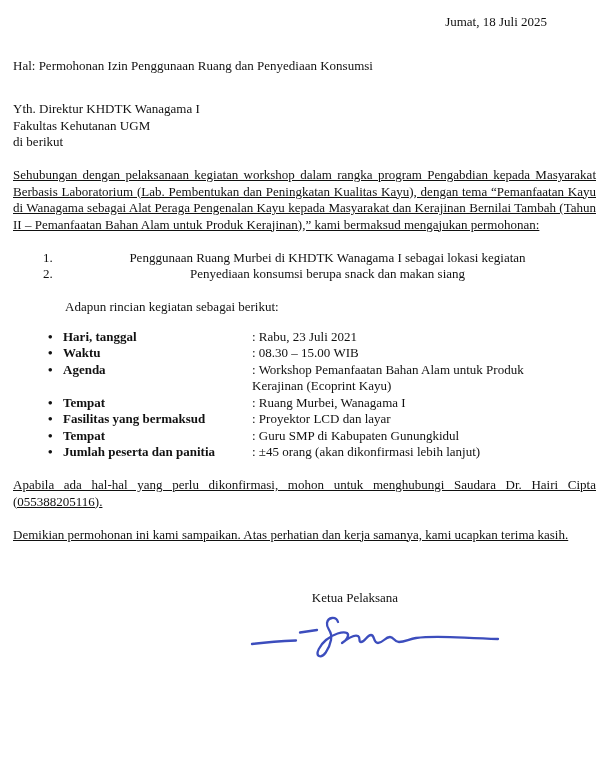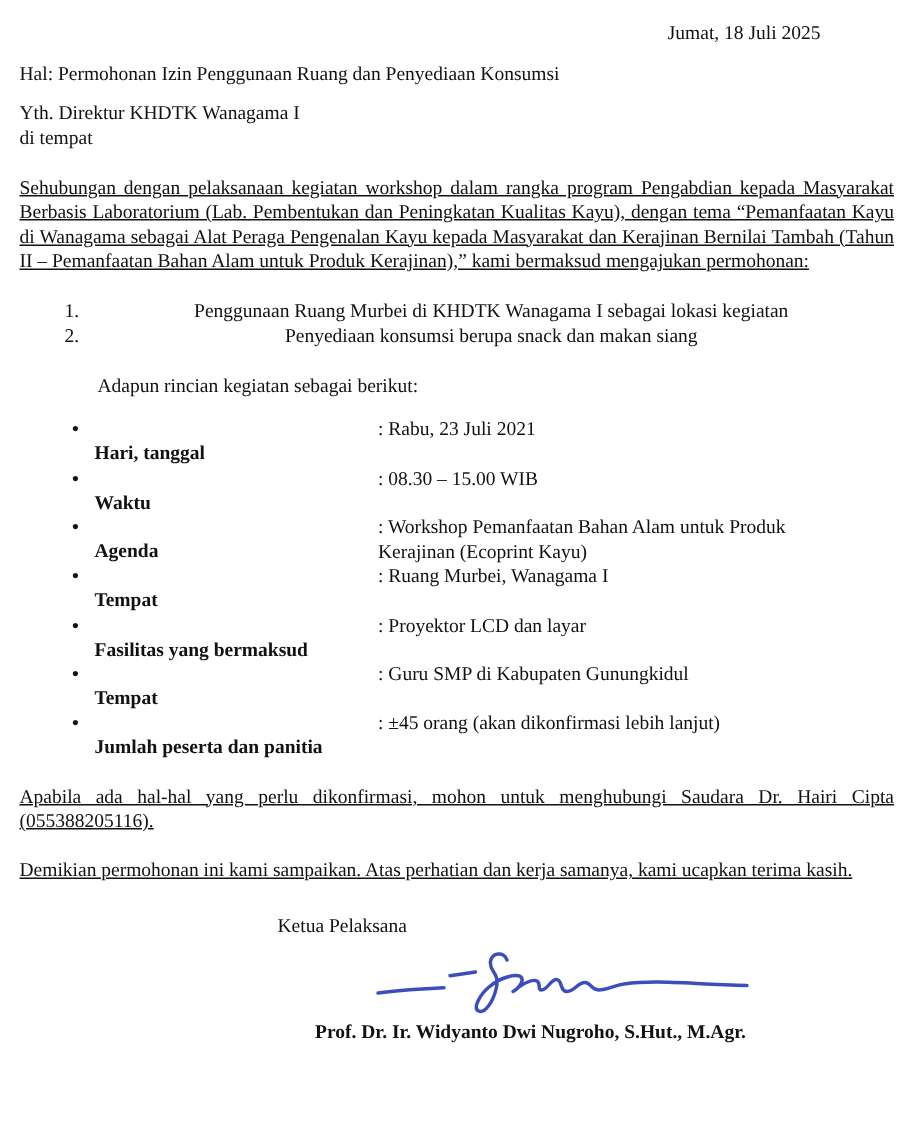--- a/index.html
+++ b/index.html
@@ -14,21 +14,21 @@
     font-size: 13px;
     line-height: 16.5px;
     padding: 14px 10px 0 13px;
     box-sizing: border-box;
     overflow: hidden;
   }
   .date {
     text-align: right;
     padding-right: 49px;
   }
-  .gap { margin-top: 10px; }
+  .gap { margin-top: 27px; }
   p.body-par {
     margin: 16.5px 0 0 0;
     text-align: justify;
     text-align-last: left;
     text-decoration: underline;
   }
   ol.request-list {
     margin: 16.5px 0 0 0;
     padding-left: 43px;
     text-align: center;
@@ -43,27 +43,26 @@
   }
   .bullet {
     width: 15px;
     flex: 0 0 15px;
     font-weight: bold;
   }
   .dlabel {
     width: 189px;
     flex: 0 0 189px;
     font-weight: bold;
-    margin-top: 16px;
   }
   .dvalue { width: 320px; }
   .sig-block {
     width: 340px;
-    margin: 20px 0 0 197px;
-    text-align: left;
+    margin: 47px 0 0 197px;
+    text-align: center;
   }
   .sig-role {
     position: relative;
     left: -25px;
   }
   .sig-svg {
     display: block;
     margin: 5px auto 0 auto;
     position: relative;
     left: -5px;
@@ -74,21 +73,22 @@
 <body>
 
 <div class="page">
 
   <div class="date">Jumat, 18 Juli 2025</div>
 
   <div class="gap">Hal: Permohonan Izin Penggunaan Ruang dan Penyediaan Konsumsi</div>
 
   <div class="gap">
     <div>Yth. Direktur KHDTK Wanagama I</div>
-    <div>di tempat</div>
+    <div>Fakultas Kehutanan UGM</div>
+    <div>di berikut</div>
   </div>
 
 
   <p class="body-par">Sehubungan dengan pelaksanaan kegiatan workshop dalam rangka program Pengabdian kepada Masyarakat Berbasis Laboratorium (Lab. Pembentukan dan Peningkatan Kualitas Kayu), dengan tema “Pemanfaatan Kayu di Wanagama sebagai Alat Peraga Pengenalan Kayu kepada Masyarakat dan Kerajinan Bernilai Tambah (Tahun II – Pemanfaatan Bahan Alam untuk Produk Kerajinan),” kami bermaksud mengajukan permohonan:</p>
 
   <ol class="request-list">
     <li>Penggunaan Ruang Murbei di KHDTK Wanagama I sebagai lokasi kegiatan</li>
     <li>Penyediaan konsumsi berupa snack dan makan siang</li>
   </ol>
 
@@ -138,16 +138,15 @@
 
   <div class="sig-block">
     <div class="sig-role">Ketua Pelaksana</div>
     <svg class="sig-svg" width="250" height="50" viewBox="0 0 250 50" xmlns="http://www.w3.org/2000/svg">
       <g fill="none" stroke-width="2.3" stroke-linecap="round" stroke-linejoin="round" stroke="#3c4dbd">
         <path d="M2,32 C18,30 34,29 46,28.5"></path>
         <path d="M50,20.5 L67,18"></path>
         <path d="M88,10 C86,4 78,5 77,11 C76,18 83,18 81,28 C79,38 73,46 69,44 C65,42 70,33 76,28 C83,22 93,19 97,21 C100,23 96,29 92,31 C97,27 104,22 108,24 C111,26 108,30 111,30 C115,30 117,23 121,23 C125,23 123,31 128,31 C133,31 135,25 140,25 C144,25 144,30 149,30 C155,30 159,27 166,26 C188,23 208,26 248,27"></path>
       </g>
     </svg>
-    <div class="sig-name">Prof. Dr. Ir. Widyanto Dwi Nugroho, S.Hut., M.Agr.</div>
   </div>
 
 </div>
 
 </body></html>

